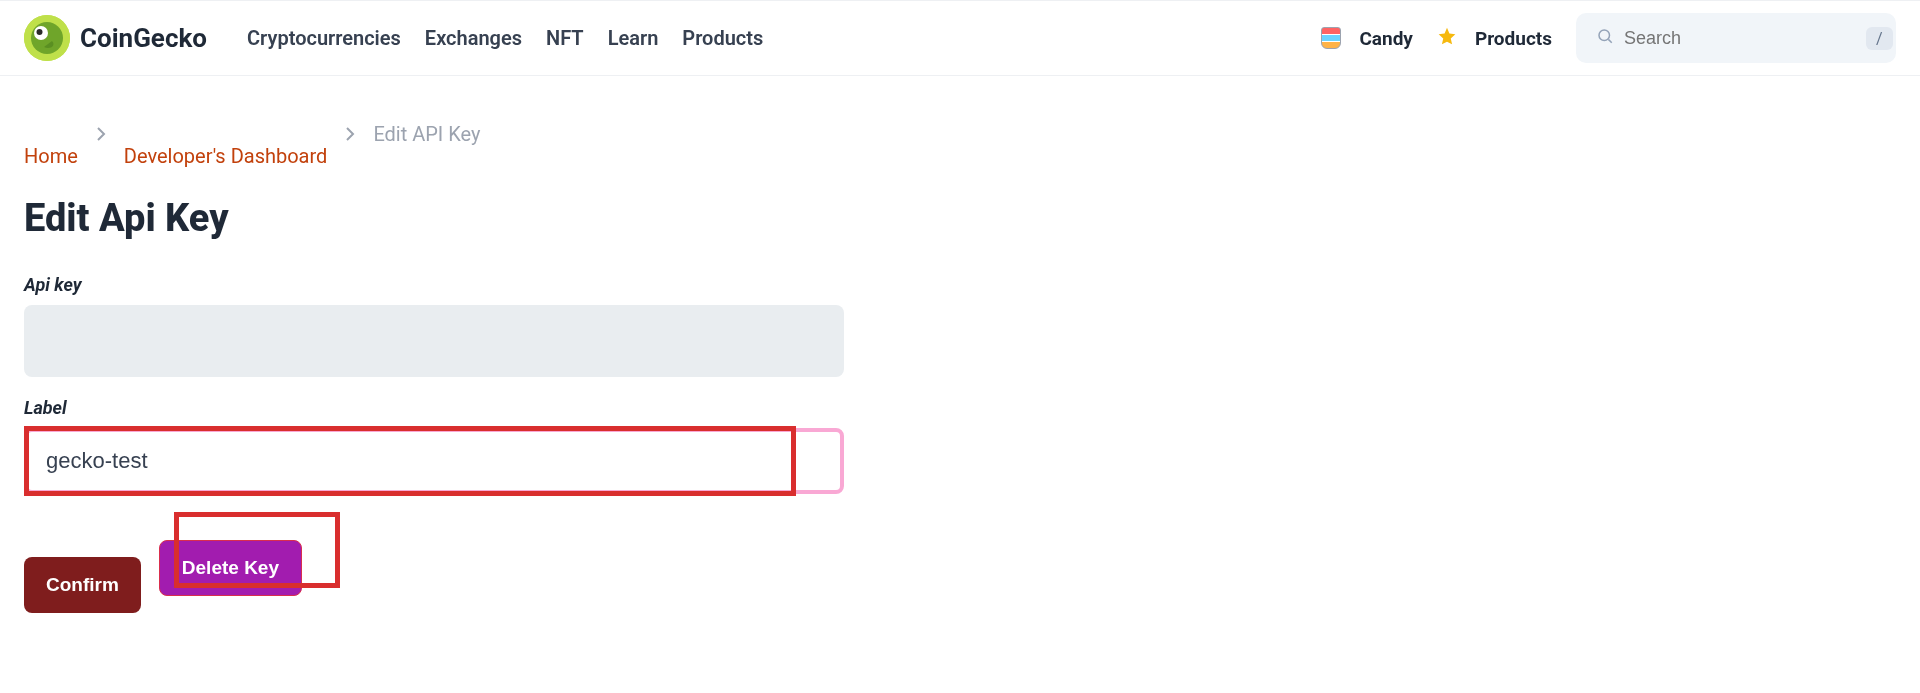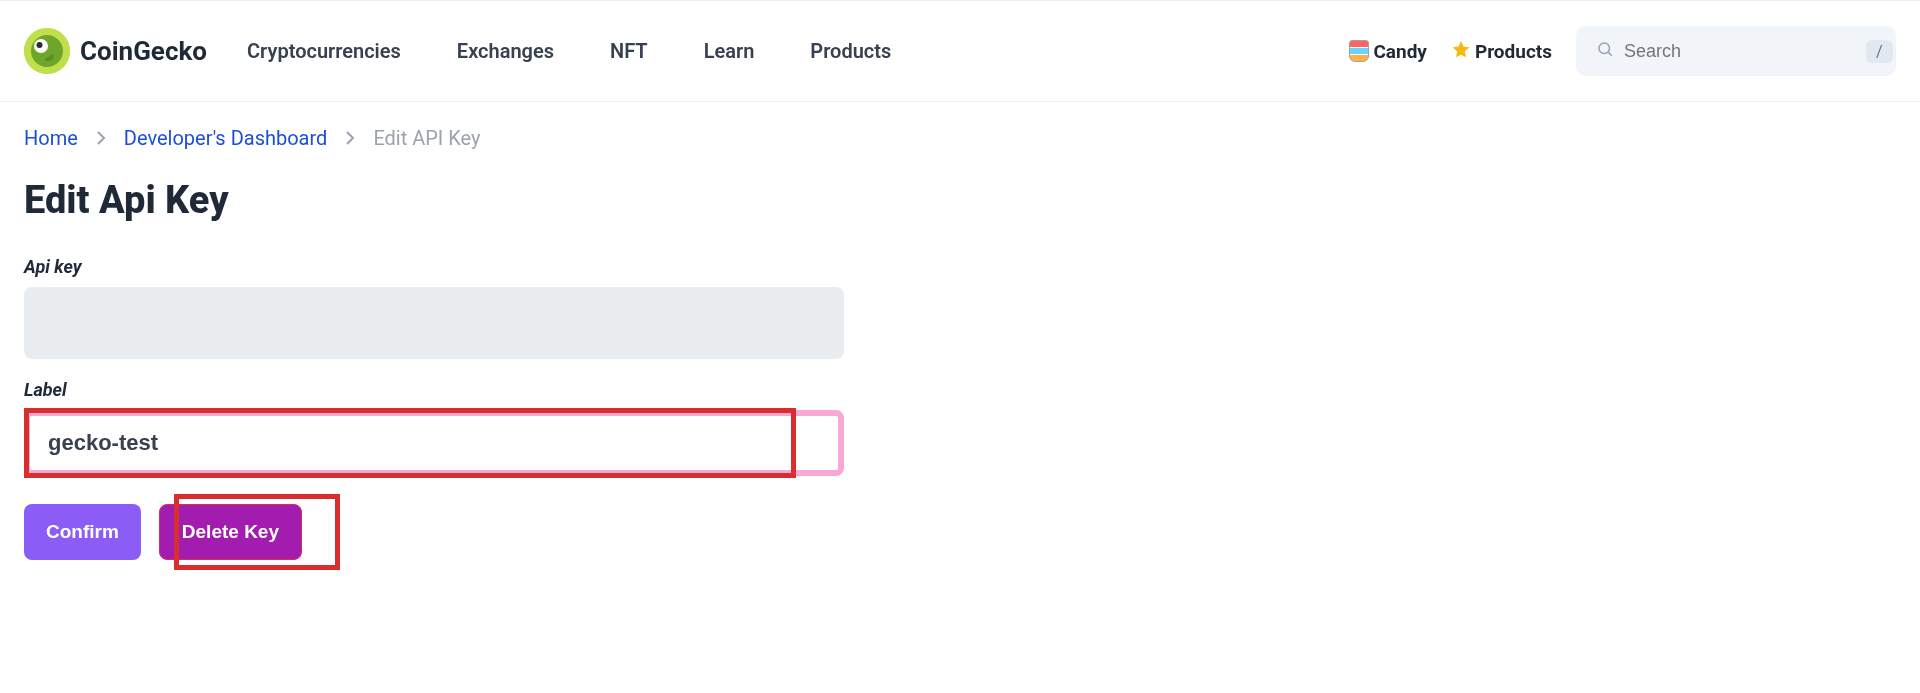--- a/index.html
+++ b/index.html
@@ -1,52 +1,52 @@
 <!DOCTYPE html>
 <html><head>
 <meta charset="utf-8">
 <style>
   * { box-sizing: border-box; margin: 0; padding: 0; }
   html, body { width: 1920px; height: 693px; font-family: -apple-system, BlinkMacSystemFont, "Segoe UI", Roboto, Arial, sans-serif; background: #fff; color: #111827; }
 
-  .topbar { display: flex; align-items: center; height: 102px; padding: 0 24px; border-top: 1px solid #eef0f3; border-bottom: 1px solid #eef0f3; }
+  .topbar { display: flex; align-items: center; height: 76px; padding: 0 24px; border-top: 1px solid #eef0f3; border-bottom: 1px solid #eef0f3; }
   .brand { display: flex; align-items: center; gap: 10px; text-decoration: none; }
   .brand-name { font-size: 26px; font-weight: 700; color: #1f2937; }
   .logo { width: 46px; height: 46px; border-radius: 50%; background: #bfe04a; display: flex; align-items: center; justify-content: center; position: relative; }
 
-  .navlinks { display: flex; gap: 56px; margin-left: 40px; }
+  .navlinks { display: flex; gap: 24px; margin-left: 40px; }
   .navlinks a { color: #374151; font-weight: 600; font-size: 20px; text-decoration: none; }
 
   .right-area { margin-left: auto; display: flex; align-items: center; gap: 24px; }
-  .candy-link, .portfolio-link { display: flex; align-items: center; gap: 4px; font-weight: 700; font-size: 19px; color: #1f2937; cursor: pointer; text-align: center; }
+  .candy-link, .portfolio-link { display: flex; align-items: center; gap: 18px; font-weight: 700; font-size: 19px; color: #1f2937; cursor: pointer; text-align: center; }
   .candy-icon { width: 20px; height: 22px; background: linear-gradient(180deg, #ff6363 0 30%, #fff 30% 35%, #6bd3ff 35% 65%, #fff 65% 70%, #ffb347 70% 100%); border: 1px solid #9ca3af; border-radius: 3px 3px 6px 6px; }
 
   .search-wrap { display: flex; align-items: center; background: #f1f5f9; border-radius: 10px; padding: 0 20px; height: 50px; width: 320px; gap: 10px; }
   .search-wrap input { flex: 1; border: none; background: transparent; outline: none; font-size: 18px; color: #6b7280; }
   .kbd { background: #e2e8f0; color: #64748b; border-radius: 6px; padding: 2px 10px; font-size: 16px; }
 
   .content { padding: 24px; }
   .crumbs { display: flex; align-items: center; gap: 18px; font-size: 20px; color: #4b5563; }
-  .crumbs a { color: #1d4ed8; text-decoration: none; cursor: pointer; }
+  .crumbs a { color: #c2410c; text-decoration: none; cursor: pointer; margin-top: 44px; }
   .crumb-active { color: #9ca3af; }
   .chev { color: #9ca3af; }
 
   h1.page-title { font-size: 38px; font-weight: 800; color: #1f2937; margin: 28px 0 34px 0; }
 
   .form-col { width: 820px; }
   .fld-label { font-size: 18px; font-weight: 700; color: #1f2937; margin-bottom: 10px; display: block; font-style: italic; }
   .api-key-box { width: 100%; height: 72px; background: #e9edf0; border-radius: 8px; border: none; }
   .label-row { margin-top: 20px; }
   .label-input-wrap { position: relative; }
-  .label-input { width: 100%; height: 66px; border: 6px solid #f9a8d4; border-radius: 8px; padding: 0 18px; font-size: 22px; color: #374151; outline: none; font-weight: bold; }
+  .label-input { width: 100%; height: 66px; border: 4px solid #f9a8d4; border-radius: 8px; padding: 0 18px; font-size: 22px; color: #374151; outline: none; }
   .hl-overlay-label { position: absolute; left: 0; top: -2px; width: 772px; height: 70px; border: 5px solid #d92e2e; pointer-events: none; }
 
   .btn-row { display: flex; gap: 18px; margin-top: 28px; align-items: center; position: relative; }
   .btn { border: none; border-radius: 8px; height: 56px; padding: 0 22px; font-size: 19px; font-weight: 600; color: #fff; cursor: pointer; }
-  .btn-confirm { background: #8b5cf6; }
+  .btn-confirm { background: #7f1d1d; margin-top: 35px; }
   .btn-delete { background: #a21caf; border: 1px solid #d92e4e; }
   .hl-overlay-delete { position: absolute; left: 150px; top: -10px; width: 166px; height: 76px; border: 5px solid #d92e2e; pointer-events: none; }
 </style>
 </head>
 <body>
 
 <div class="topbar">
   <a class="brand">
     <span class="logo">
       <svg viewBox="0 0 46 46" width="46" height="46">

